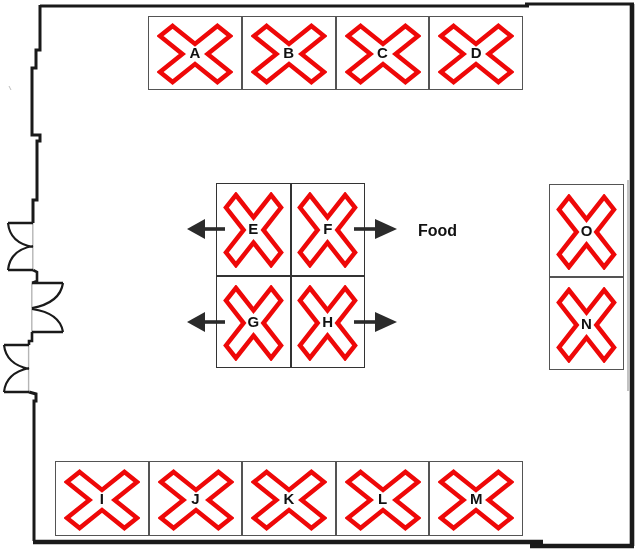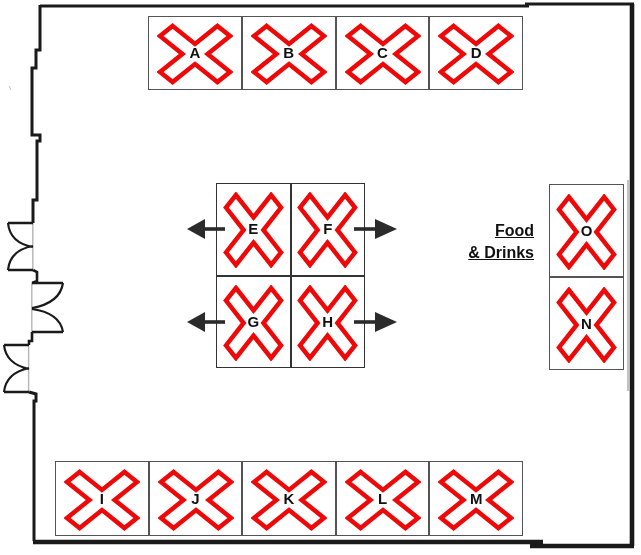--- a/index.html
+++ b/index.html
@@ -10,22 +10,22 @@
   #canvas svg{display:block;}
   .layer{position:absolute;left:0;top:0;pointer-events:none;}
   .zone{position:absolute;}
   .tcell{position:absolute;background:#fff;box-sizing:border-box;border:1.6px solid #545454;}
   .xsvg{position:absolute;}
   .tlabel{
     position:absolute;font-weight:bold;font-size:15px;color:#111111;
     transform:translate(-50%,-52%);letter-spacing:0;
   }
   .foodlabel{
-    position:absolute;left:418px;top:220px;width:116px;text-align:right;
-    font-weight:bold;font-size:16px;line-height:22px;color:#111111;text-decoration:underline;
+    position:absolute;left:418px;top:220px;width:116px;text-align:left;
+    font-weight:bold;font-size:16px;line-height:22px;color:#111111;
   }
   .arrow-svg{position:absolute;}
 </style>
 </head>
 <body>
 
 <div id="canvas">
 
   <svg class="layer" width="641" height="555" viewBox="0 0 641 555">
     <g stroke="#1a1a1a" fill="none" stroke-linecap="butt">
@@ -182,16 +182,15 @@
       <polygon points="3,13 21,3 21,23" fill="#2b2b2b"></polygon>
       </svg>
       <svg class="arrow-svg" width="46" height="26" style="top: 308.75px; left: 353px;">
         <line x1="1" y1="13" x2="23" y2="13" stroke="#2b2b2b" stroke-width="3.6"></line>
       <polygon points="22,3 22,23 44,13" fill="#2b2b2b"></polygon>
       </svg>
     </div>
 
   <div class="foodlabel">
     <div>Food</div>
-    <div>&amp; Drinks</div>
   </div>
 
 </div>
 
 </body></html>

